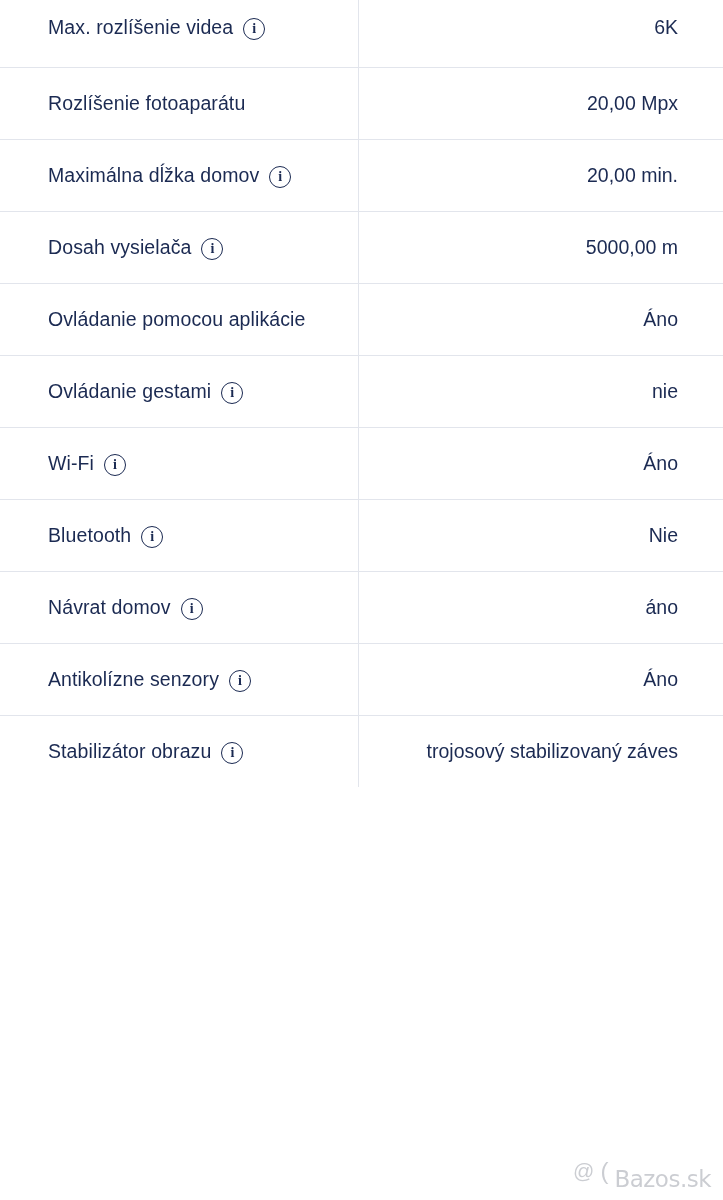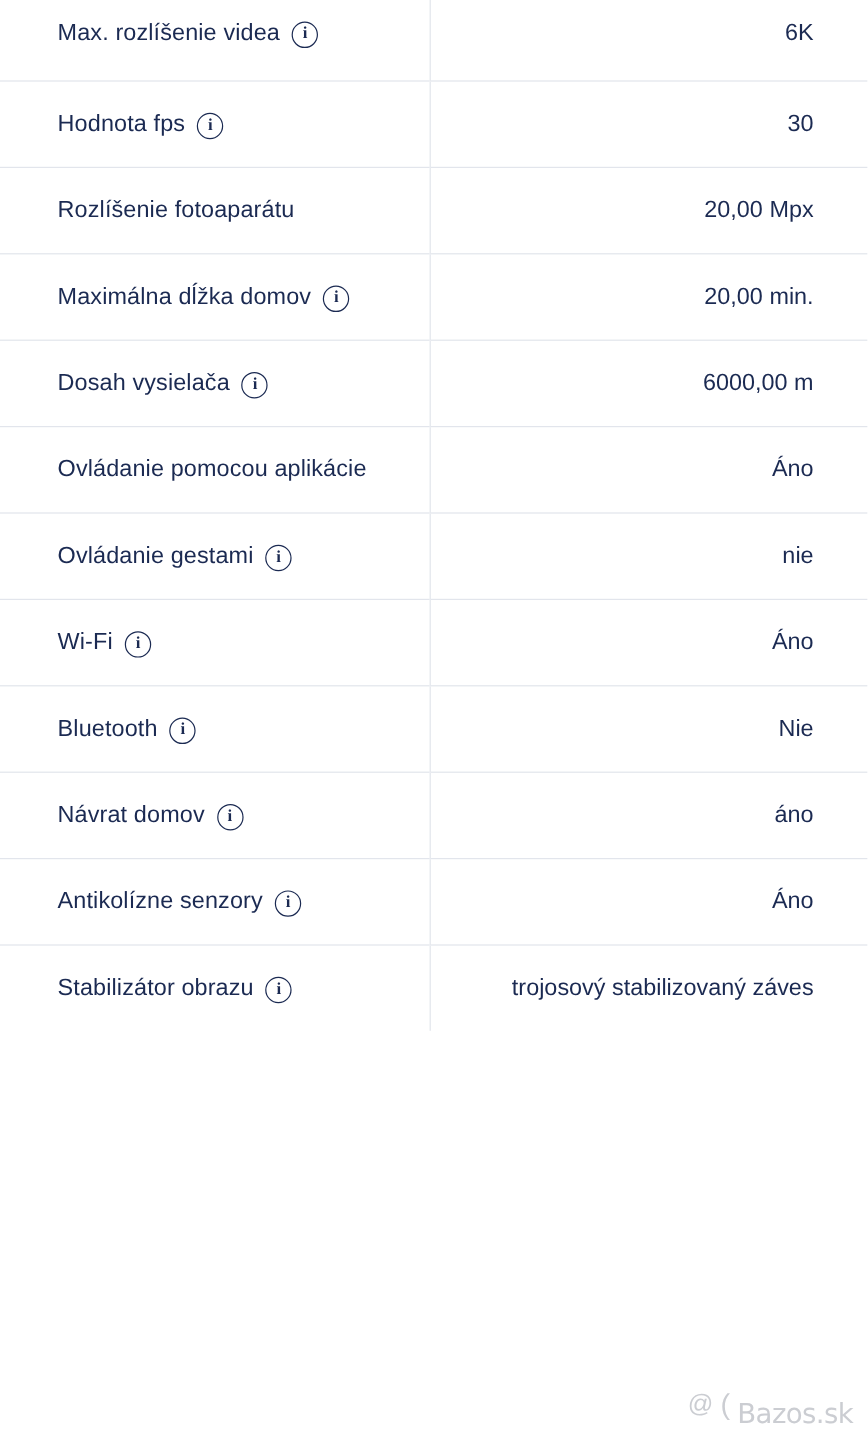--- a/index.html
+++ b/index.html
@@ -131,31 +131,20 @@
         <div class="label-inner">
           <span class="label-text">Max. rozlíšenie videa</span>
           <span class="info-icon">i</span>
         </div>
       </td>
       <td class="cell-value">
         <div class="value-inner">6K</div>
       </td>
     </tr>
 
-    <tr class="spec-row">
-      <td class="cell-label">
-        <div class="label-inner">
-          <span class="label-text">Hodnota fps</span>
-          <span class="info-icon">i</span>
-        </div>
-      </td>
-      <td class="cell-value">
-        <div class="value-inner">30</div>
-      </td>
-    </tr>
 
     <tr class="spec-row">
       <td class="cell-label">
         <div class="label-inner">
           <span class="label-text">Rozlíšenie fotoaparátu</span>
         </div>
       </td>
       <td class="cell-value">
         <div class="value-inner">20,00 Mpx</div>
       </td>
@@ -174,21 +163,21 @@
     </tr>
 
     <tr class="spec-row">
       <td class="cell-label">
         <div class="label-inner">
           <span class="label-text">Dosah vysielača</span>
           <span class="info-icon">i</span>
         </div>
       </td>
       <td class="cell-value">
-        <div class="value-inner">6000,00 m</div>
+        <div class="value-inner">5000,00 m</div>
       </td>
     </tr>
 
     <tr class="spec-row">
       <td class="cell-label">
         <div class="label-inner">
           <span class="label-text">Ovládanie pomocou aplikácie</span>
         </div>
       </td>
       <td class="cell-value">

